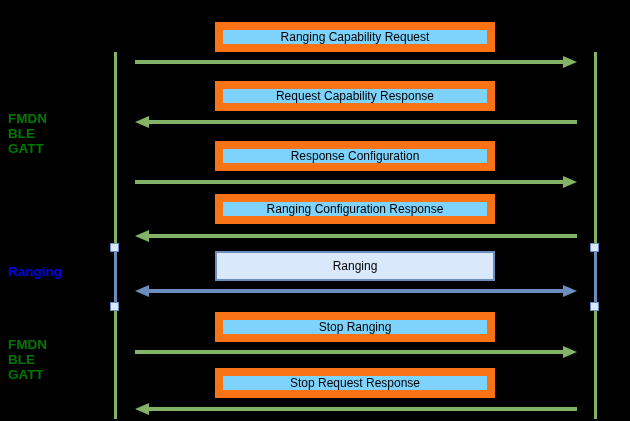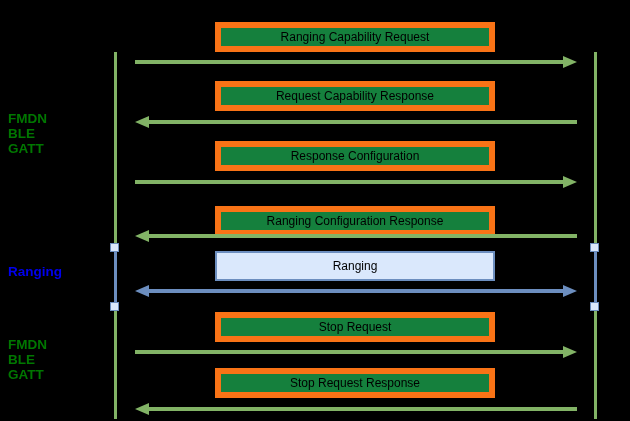--- a/index.html
+++ b/index.html
@@ -15,21 +15,21 @@
   .activation-square{
     position:absolute;width:7px;height:7px;box-sizing:content-box;
     background:#dae8fc;border:1.5px solid #6c8ebf;
   }
   
   .msg-box{
     position:absolute;left:215px;width:280px;height:30px;box-sizing:border-box;
     display:flex;align-items:center;justify-content:center;
     font-size:12px;color:#000;
   }
-  .box-green{background:#15803d;border:6px solid #f97316;}
+  .box-green{background:#7dd3fc;border:8px solid #f97316;}
   .box-blue{background:#dae8fc;border:2px solid #6c8ebf;}
   
   .arrow{position:absolute;left:135px;width:442px;height:12px;}
   .arrow .line{position:absolute;top:4px;height:4px;}
   .arrow.green .line{background:#82b366;}
   .arrow.blue .line{background:#6c8ebf;}
   .arrow.dir-right .line{left:0;right:12px;}
   .arrow.dir-left .line{left:12px;right:0;}
   .arrow.dir-both .line{left:12px;right:12px;}
   .head{position:absolute;width:0;height:0;top:0;
@@ -94,39 +94,39 @@
   </div>
 
   <div class="msg-box box-green" style="top:141px;">
     <span>Response Configuration</span>
   </div>
   <div class="arrow green dir-right" style="top:176px;">
     <span class="line"></span>
     <span class="head head-right"></span>
   </div>
 
-  <div class="msg-box box-green" style="top:206px;">
+  <div class="msg-box box-green" style="top:194px;">
     <span>Ranging Configuration Response</span>
   </div>
   <div class="arrow green dir-left" style="top:230px;">
     <span class="head head-left"></span>
     <span class="line"></span>
   </div>
 
   <div class="msg-box box-blue" style="top:251px;">
     <span>Ranging</span>
   </div>
   <div class="arrow blue dir-both" style="top:285px;">
     <span class="head head-left"></span>
     <span class="line"></span>
     <span class="head head-right"></span>
   </div>
 
   <div class="msg-box box-green" style="top:312px;">
-    <span>Stop Request</span>
+    <span>Stop Ranging</span>
   </div>
   <div class="arrow green dir-right" style="top:346px;">
     <span class="line"></span>
     <span class="head head-right"></span>
   </div>
 
   <div class="msg-box box-green" style="top:368px;">
     <span>Stop Request Response</span>
   </div>
   <div class="arrow green dir-left" style="top:403px;">

